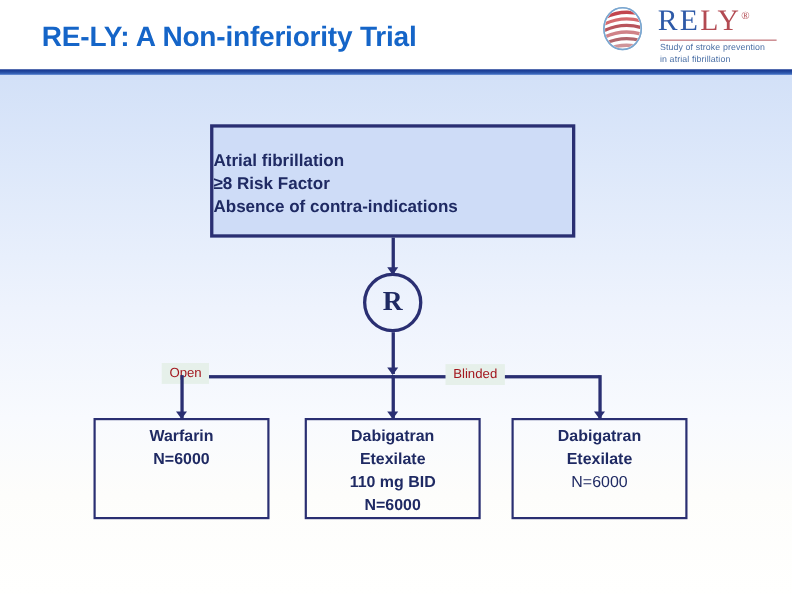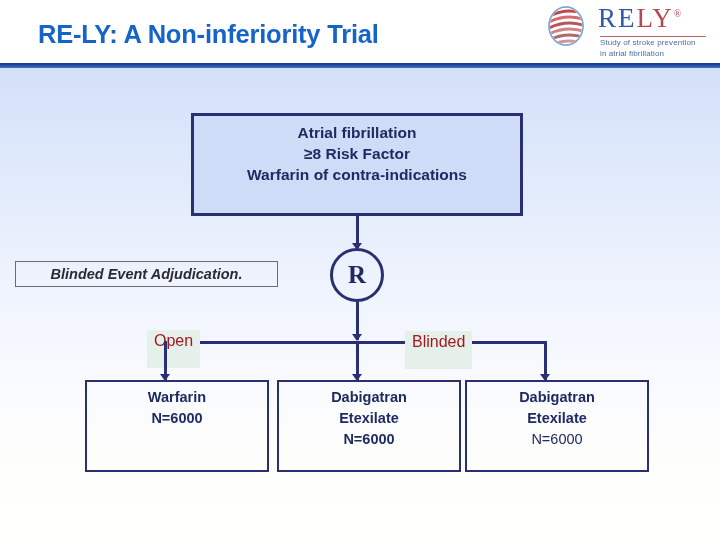--- a/index.html
+++ b/index.html
@@ -126,25 +126,25 @@
   #box-eligibility {
     position: absolute;
     left: 191px;
     top: 113px;
     width: 332px;
     height: 103px;
     box-sizing: border-box;
     border: 3px solid #2a2f72;
     background: #cedcf7;
     color: #1f2a63;
-    text-align: center;
+    text-align: left;
     font-size: 15.5px;
     font-weight: bold;
     line-height: 21px;
-    padding-top: 6px;
+    padding-top: 20px;
   }
   #box-eligibility .centers {
     font-style: italic;
   }
 
   
   #box-adjudication {
     position: absolute;
     left: 15px;
     top: 261px;
@@ -178,33 +178,33 @@
     font-size: 25px;
     font-weight: bold;
     text-align: center;
     line-height: 48px;
   }
 
   
   .branch-label {
     position: absolute;
     color: #a3181f;
-    font-size: 16px;
+    font-size: 12px;
     background: #e6f0ea;
-    padding: 2px 7px 18px 7px;
+    padding: 2px 7px 3px 7px;
     white-space: nowrap;
   }
   #label-open  { left: 147px; top: 330px; }
   #label-blinded { left: 405px; top: 331px; text-align: right; }
 
   
   .arm-box {
     position: absolute;
     top: 380px;
-    width: 184px;
+    width: 160px;
     height: 92px;
     box-sizing: border-box;
     border: 2px solid #2a2f72;
     background: transparent;
     color: #1f2a63;
     text-align: center;
     font-size: 14.5px;
     line-height: 21px;
     padding-top: 5px;
   }
@@ -245,27 +245,26 @@
     <div id="logo-underline"></div>
     <div id="logo-tag">
       <div>Study of stroke prevention</div>
       <div>in atrial fibrillation</div>
     </div>
   </div>
 
   <div id="box-eligibility">
     <div>Atrial fibrillation</div>
     <div>≥8 Risk Factor</div>
-    <div>Warfarin of contra-indications</div>
+    <div>Absence of contra-indications</div>
   </div>
 
   <div class="conn conn-v" style="left:356px; top:216px; height:32px;"></div>
   <div class="arrowhead" style="left:352px; top:243px;"></div>
 
-  <div id="box-adjudication">Blinded Event Adjudication.</div>
 
   <div id="rand-circle">R</div>
 
   <div class="conn conn-v" style="left:356px; top:302px; height:38px;"></div>
   <div class="arrowhead" style="left:352px; top:334px;"></div>
 
   <div class="conn conn-h" style="left:165px; top:341px; width:192px;"></div>
   <div class="conn conn-h" style="left:356px; top:341px; width:189px;"></div>
 
   <div id="label-open" class="branch-label">Open</div>
@@ -281,20 +280,21 @@
   <div class="arrowhead" style="left:540px; top:374px;"></div>
 
   <div id="box-warfarin" class="arm-box">
     <span class="ln b">Warfarin</span>
     <span class="ln b">N=6000</span>
   </div>
 
   <div id="box-dabi-110" class="arm-box">
     <span class="ln b">Dabigatran</span>
     <span class="ln b">Etexilate</span>
+    <span class="ln b">110 mg BID</span>
     <span class="ln b">N=6000</span>
   </div>
 
   <div id="box-dabi-150" class="arm-box">
     <span class="ln b">Dabigatran</span>
     <span class="ln b">Etexilate</span>
     <span class="ln">N=6000</span>
   </div>
 
 </div>

